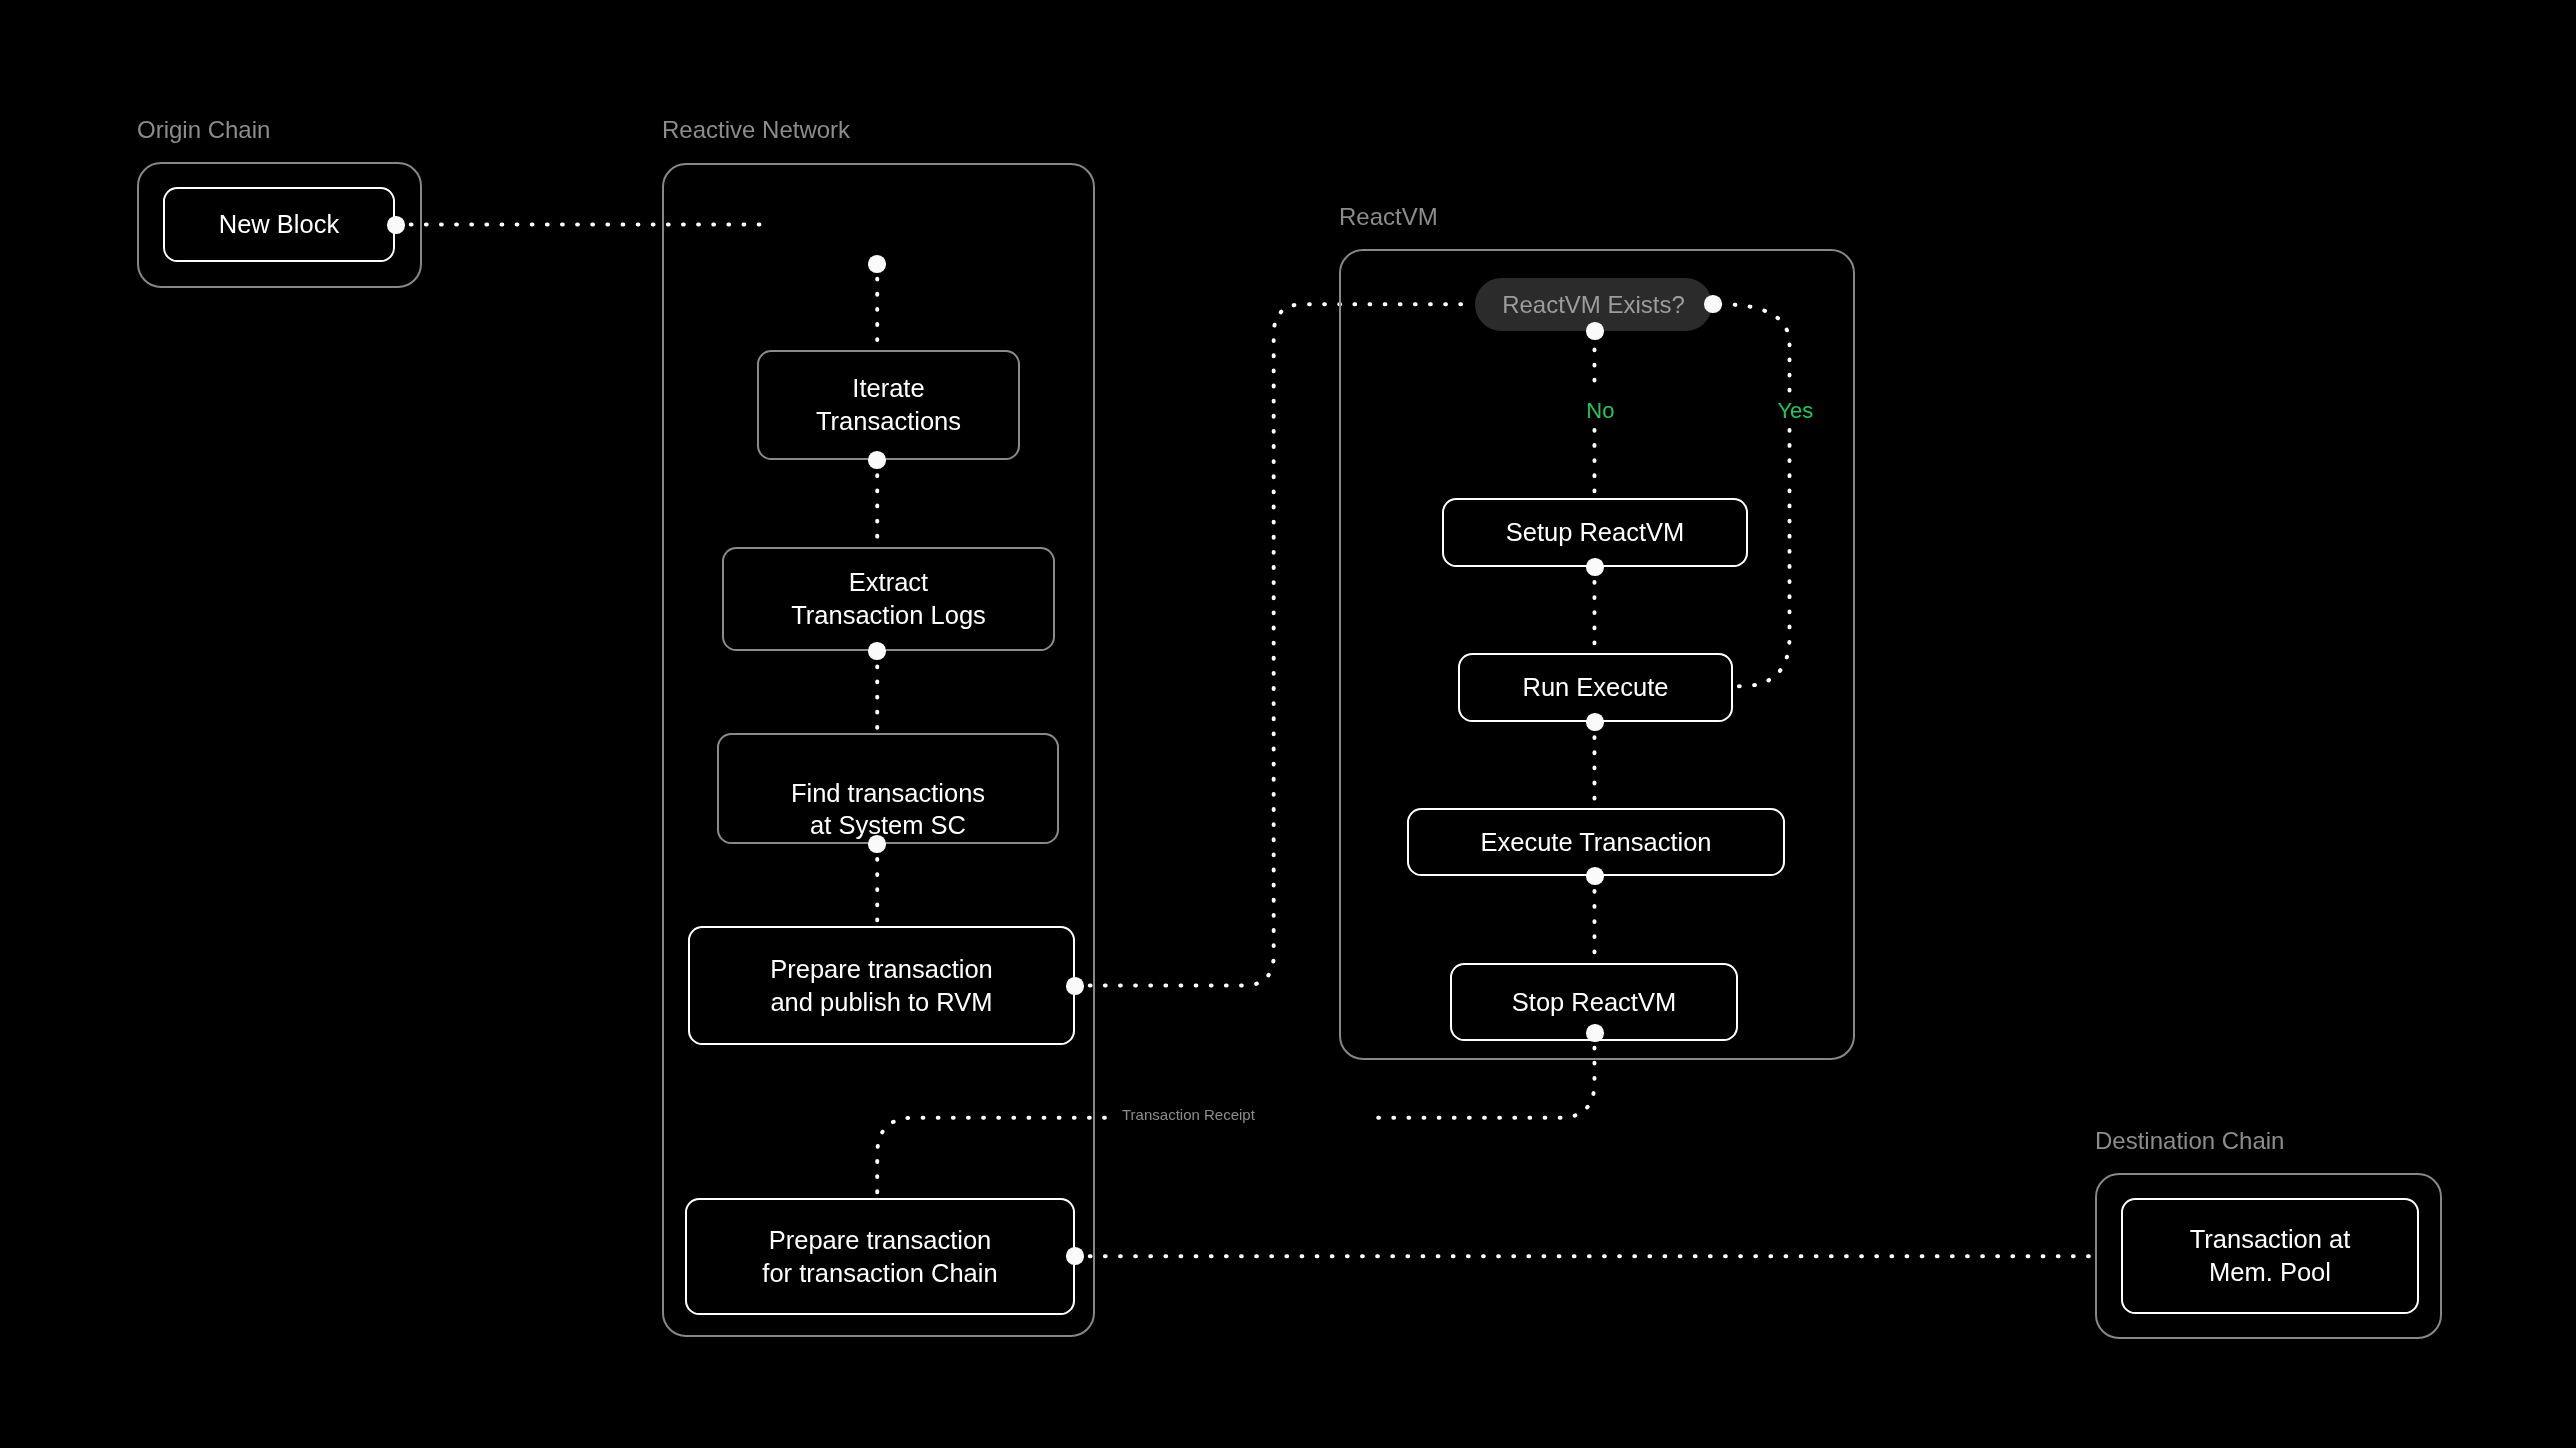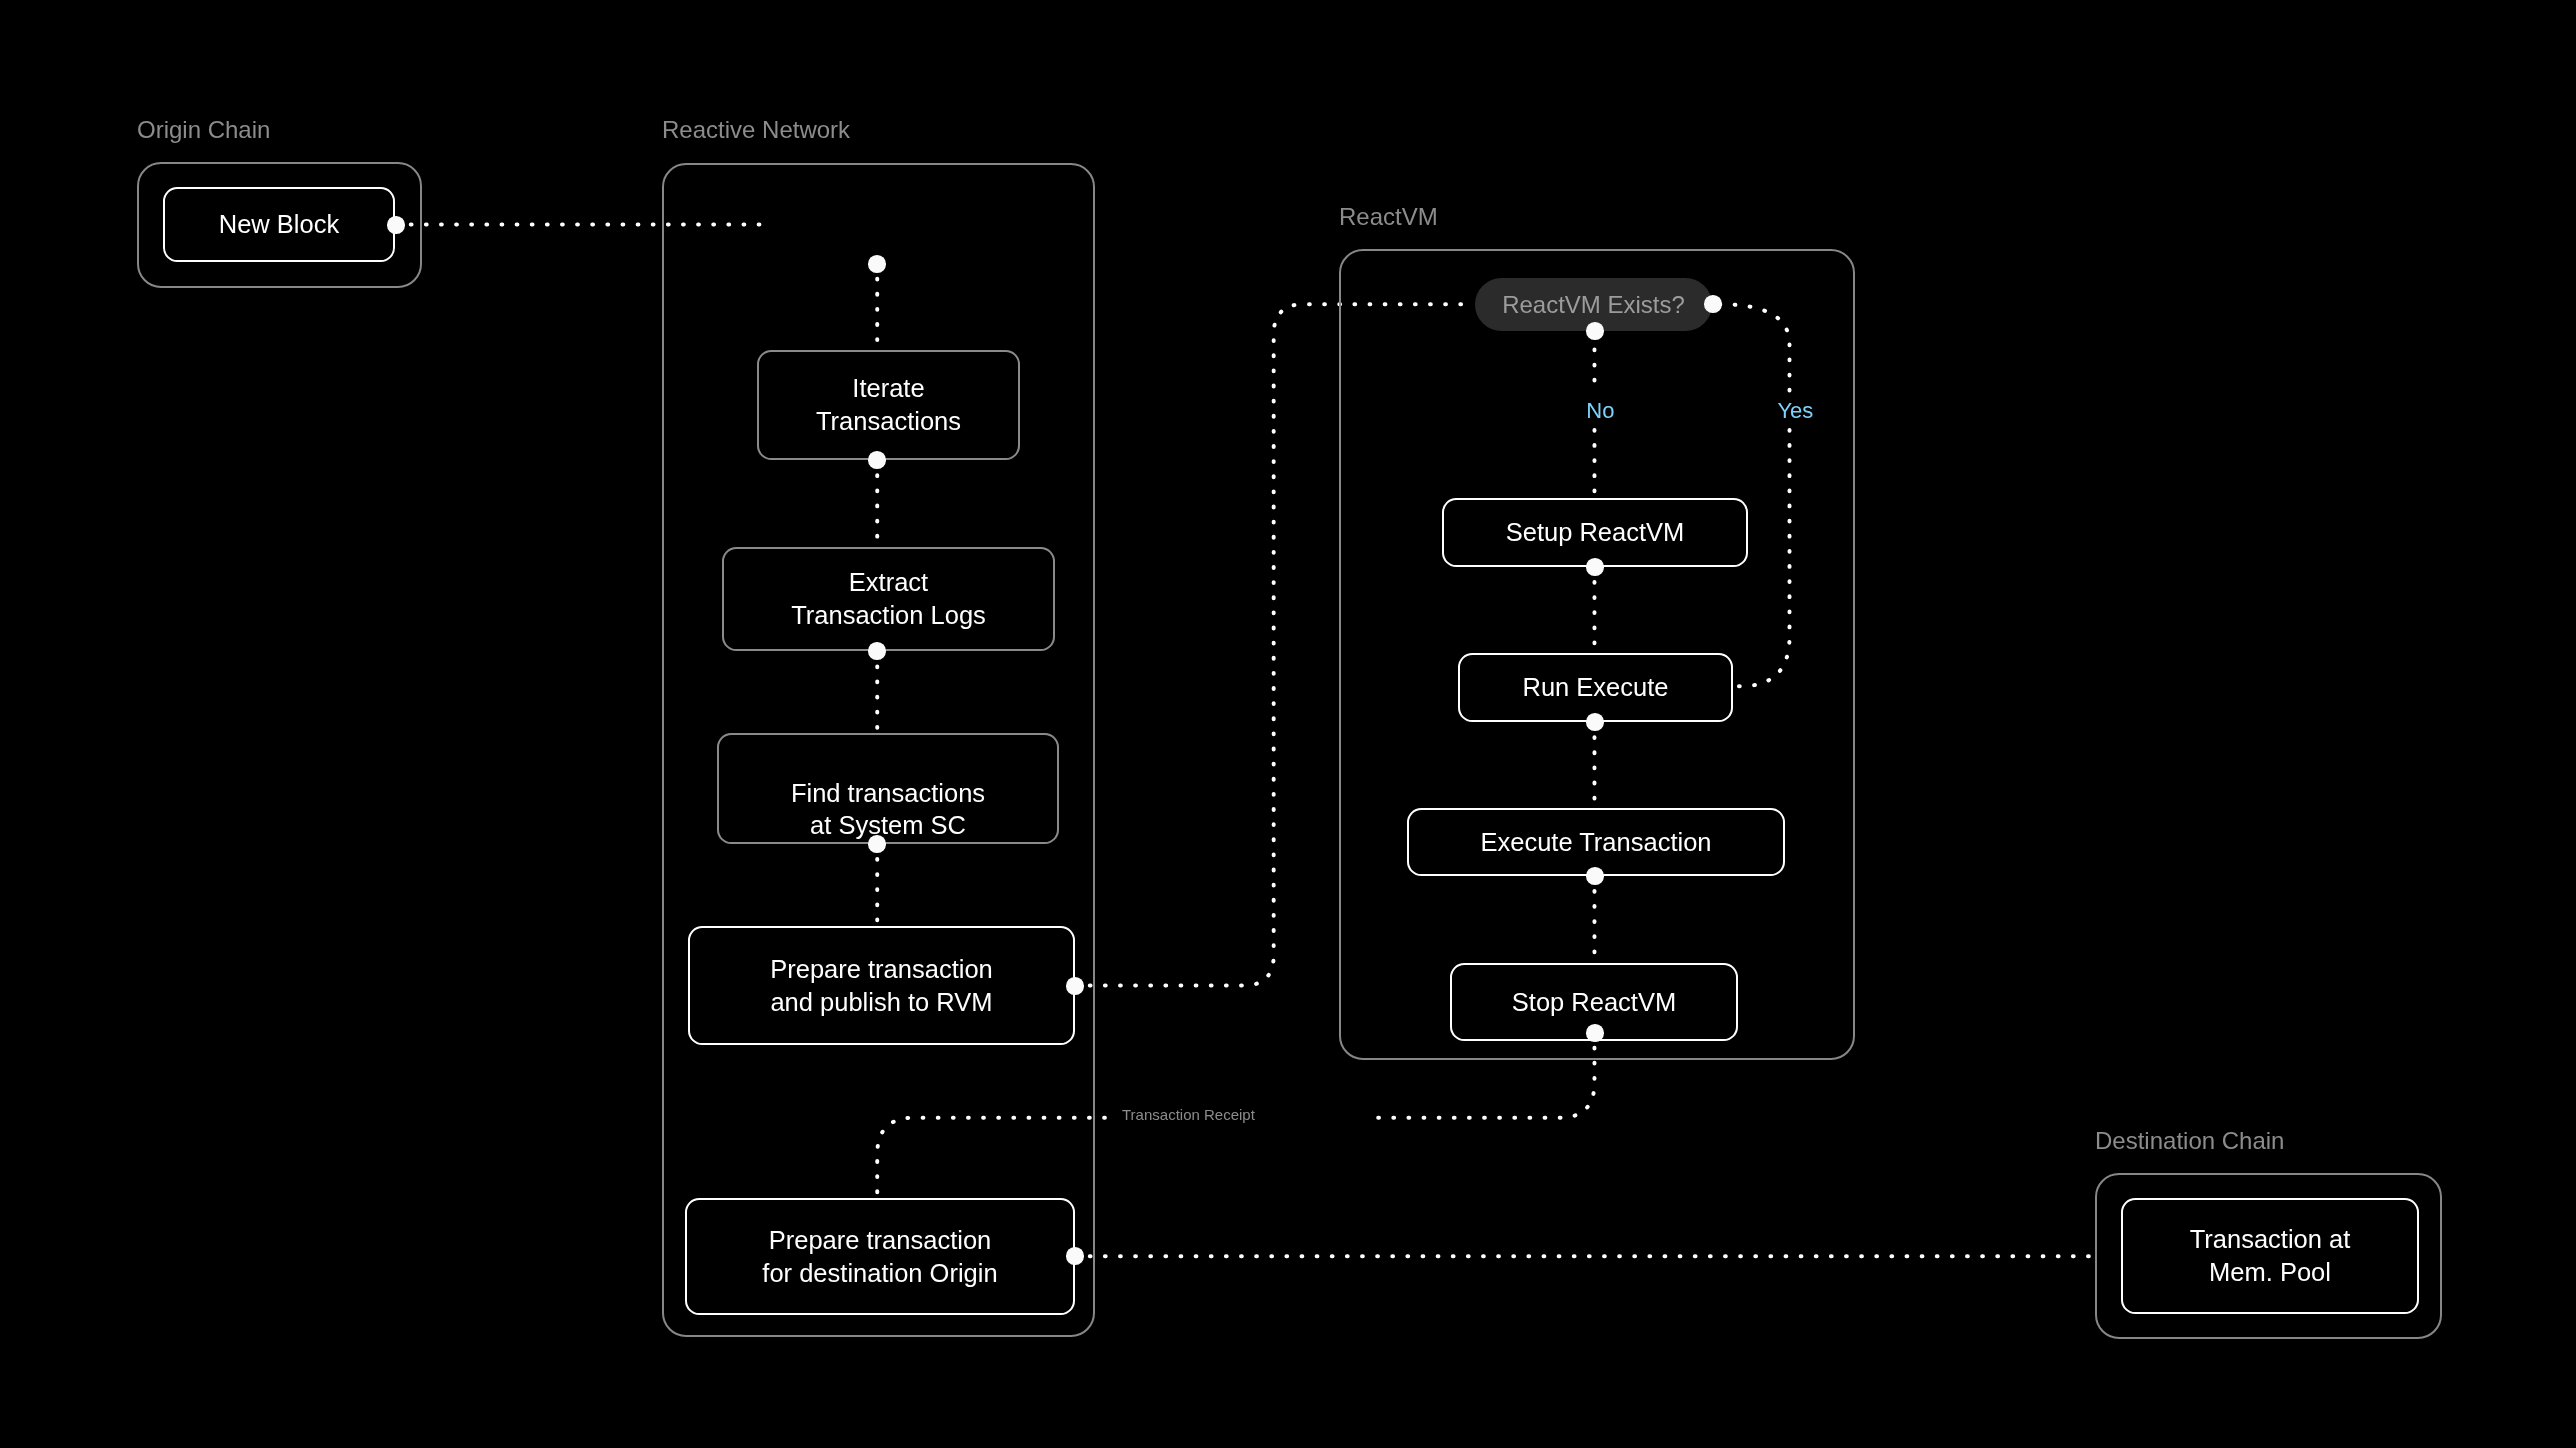--- a/index.html
+++ b/index.html
@@ -81,21 +81,21 @@
     color:#8c8c8c;
     font-size:15px;
     line-height:1;
     background:#000;
     white-space:nowrap;
     z-index:6;
     padding:0 8px;
   }
   .branch-label{
     position:absolute;
-    color:#7dd3fc;
+    color:#22c55e;
     font-size:22px;
     line-height:1;
     background:#000;
     white-space:nowrap;
     z-index:6;
     padding:1.6px 6.4px;
     text-align:center;
   }
 </style>
 </head>
@@ -180,21 +180,21 @@
   <div class="node" style="left:688px;top:926px;width:387px;height:119px;">
     <span>
       <span>Prepare transaction</span><br>
       <span>and publish to RVM</span>
     </span>
   </div>
 
   <div class="node" style="left:685px;top:1198px;width:390px;height:117px;">
     <span>
       <span>Prepare transaction</span><br>
-      <span>for destination Origin</span>
+      <span>for transaction Chain</span>
     </span>
   </div>
 
   <div class="pill" style="left:1475px;top:278px;width:237px;height:53px;">
     <span>ReactVM Exists?</span>
   </div>
 
   <div class="node" style="left:1442px;top:498px;width:306px;height:69px;">
     <span>Setup ReactVM</span>
   </div>

